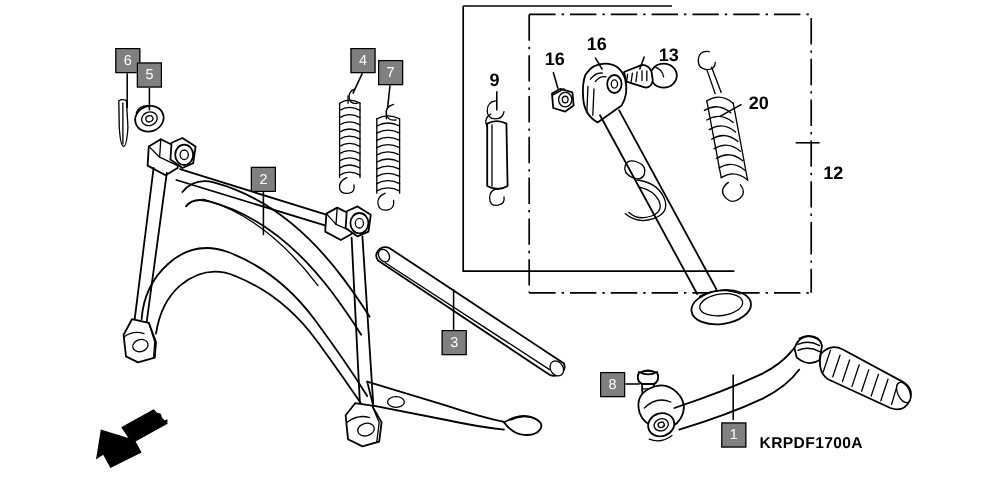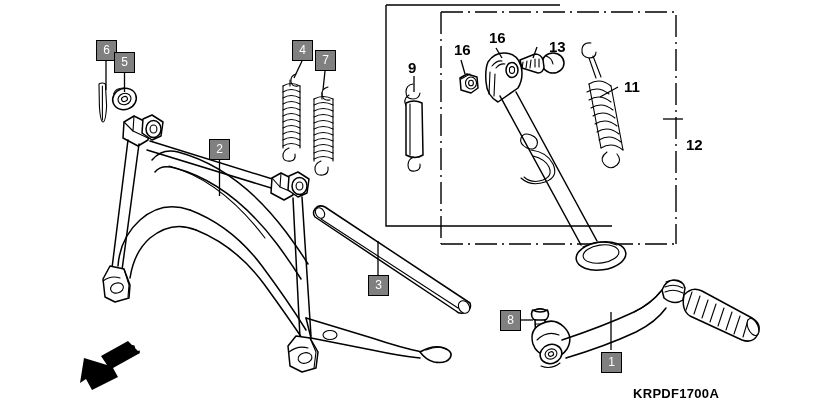--- a/index.html
+++ b/index.html
@@ -294,22 +294,22 @@
 <div class="callout" style="left:114px; top:52px;">5</div>
 <div class="callout" style="left:209px; top:139px;">2</div>
 <div class="callout" style="left:292px; top:40px;">4</div>
 <div class="callout" style="left:315px; top:50px;">7</div>
 <div class="callout" style="left:368px; top:275px;">3</div>
 <div class="callout" style="left:500px; top:310px;">8</div>
 <div class="callout" style="left:601px; top:352px;">1</div>
 
 <div class="plainlabel" style="left:408px; top:60px;">9</div>
 <div class="plainlabel" style="left:489px; top:30px;">16</div>
-<div class="plainlabel" style="left:624px; top:79px;">11</div>
+<div class="plainlabel" style="left:624px; top:79px;">20</div>
 <div class="plainlabel" style="left:686px; top:113px;margin-top:24px;">12</div>
 <div class="plainlabel" style="left:531px; top:39px;margin-left:18px;">13</div>
 <div class="plainlabel" style="left:454px; top:42px;">16</div>
 
 <div class="fr-label" style="left:114px; top:348px;">FR.</div>
 
-<div class="partcode" style="left:633px; top:386px;">KRPDF1700A</div>
+<div class="partcode" style="left:633px; top:361px;">KRPDF1700A</div>
 
 </div>
 
 </body></html>

